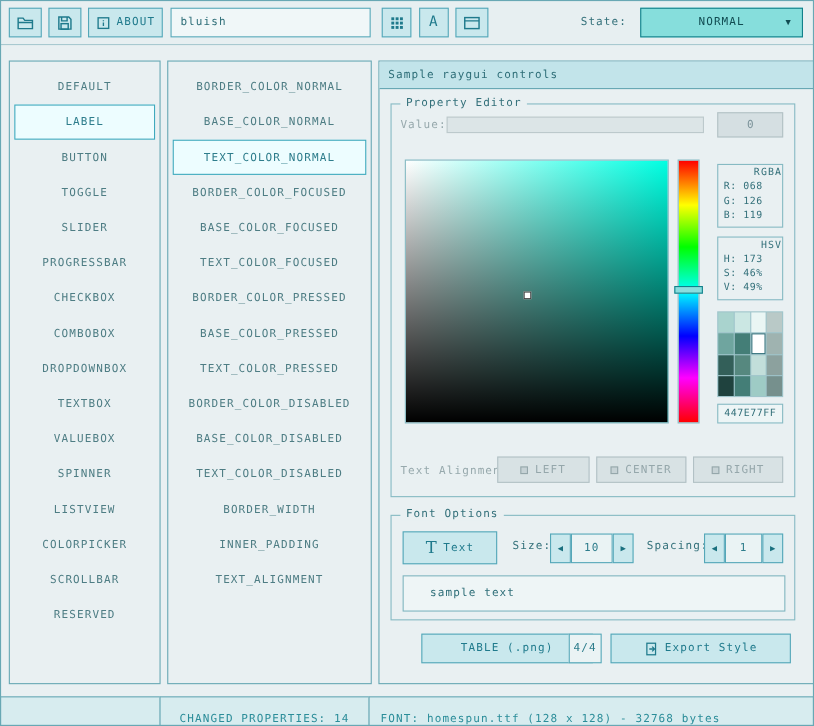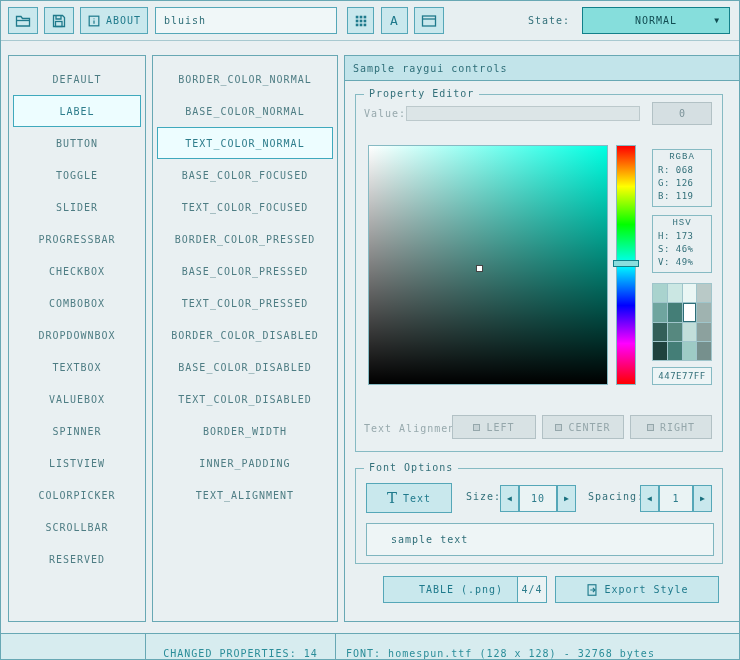--- a/index.html
+++ b/index.html
@@ -23,21 +23,21 @@
   .dim { color:#97A9AD; }
   .slider-track { position:absolute; background:#DCE5E7; border:1px solid #BCC9CC; }
   .dis-box { position:absolute; background:#D5DFE2; border:1px solid #B2C1C5; color:#7C939A; display:flex; align-items:center; justify-content:center; }
   .picker { position:absolute; border:1px solid #86BAC3;
       background: linear-gradient(to top, #000, rgba(0,0,0,0)),
                   linear-gradient(to right, #fff, var(--hue,#00FFE2)); }
   .picker-cursor { position:absolute; width:7px; height:7px; background:#fff; border:1px solid #444; }
   .hue-bar { position:absolute; background:linear-gradient(to bottom,#f00 0%,#ff0 17%,#0f0 33%,#0ff 50%,#00f 67%,#f0f 83%,#f00 100%); border:1px solid #86BAC3; }
   .hue-handle { position:absolute; left:-4px; width:26px; height:7px; background:#8ADEDE; border:1px solid #12808A; cursor:pointer; }
   .mini-group { position:absolute; border:1px solid #86BAC3; font-size:9px; color:#33707A; }
-  .mini-group .mg-title { text-align:center; padding-top:2px; letter-spacing:1px;font-family:Liberation Mono, monospace; }
+  .mini-group .mg-title { text-align:right; padding-top:2px; letter-spacing:1px; }
   .mini-group .mg-row { padding:3px 0 0 5px; letter-spacing:0.5px; }
   .swatch-grid { position:absolute; display:grid; grid-template-columns:repeat(4,1fr); grid-auto-rows:1fr; gap:1px; padding:1px; background:#9FC5CB; }
   .swatch { cursor:pointer; }
   .swatch.selected { outline:1px solid #2E6E78; outline-offset:-1px; }
   .hex-box { position:absolute; background:#EDF5F6; border:1px solid #86BAC3; color:#33707A; font-size:9px; display:flex; align-items:center; justify-content:center; letter-spacing:0.5px; }
   .align-btn { position:absolute; background:#D8E2E4; border:1px solid #B2C1C5; color:#95A7AB; display:flex; align-items:center; justify-content:center; gap:6px; letter-spacing:1px; cursor:pointer; }
   .align-bullet { width:7px; height:7px; border:1px solid #95A7AB; background:#C6D2D5; display:inline-block; }
   .spin-btn { position:absolute; background:#C9E8ED; border:1px solid #55A7B8; color:#19707F; display:flex; align-items:center; justify-content:center; font-size:8px; cursor:pointer; }
   .spin-val { position:absolute; background:#EAF3F4; border:1px solid #55A7B8; color:#2E7D8C; display:flex; align-items:center; justify-content:center; letter-spacing:1px; }
   .textbox { position:absolute; background:#EEF5F6; border:1px solid #7FB5BF; color:#2E6E78; font:inherit; letter-spacing:1px; padding:0 24px; outline:none; }
@@ -126,20 +126,21 @@
   <div class="list-item">LISTVIEW</div>
   <div class="list-item">COLORPICKER</div>
   <div class="list-item">SCROLLBAR</div>
   <div class="list-item">RESERVED</div>
 </div>
 
 <div class="list-panel" style="left:152px;top:55px;width:186px;height:567px;">
   <div class="list-item">BORDER_COLOR_NORMAL</div>
   <div class="list-item">BASE_COLOR_NORMAL</div>
   <div class="list-item selected">TEXT_COLOR_NORMAL</div>
+  <div class="list-item">BORDER_COLOR_FOCUSED</div>
   <div class="list-item">BASE_COLOR_FOCUSED</div>
   <div class="list-item">TEXT_COLOR_FOCUSED</div>
   <div class="list-item">BORDER_COLOR_PRESSED</div>
   <div class="list-item">BASE_COLOR_PRESSED</div>
   <div class="list-item">TEXT_COLOR_PRESSED</div>
   <div class="list-item">BORDER_COLOR_DISABLED</div>
   <div class="list-item">BASE_COLOR_DISABLED</div>
   <div class="list-item">TEXT_COLOR_DISABLED</div>
   <div class="list-item">BORDER_WIDTH</div>
   <div class="list-item">INNER_PADDING</div>

